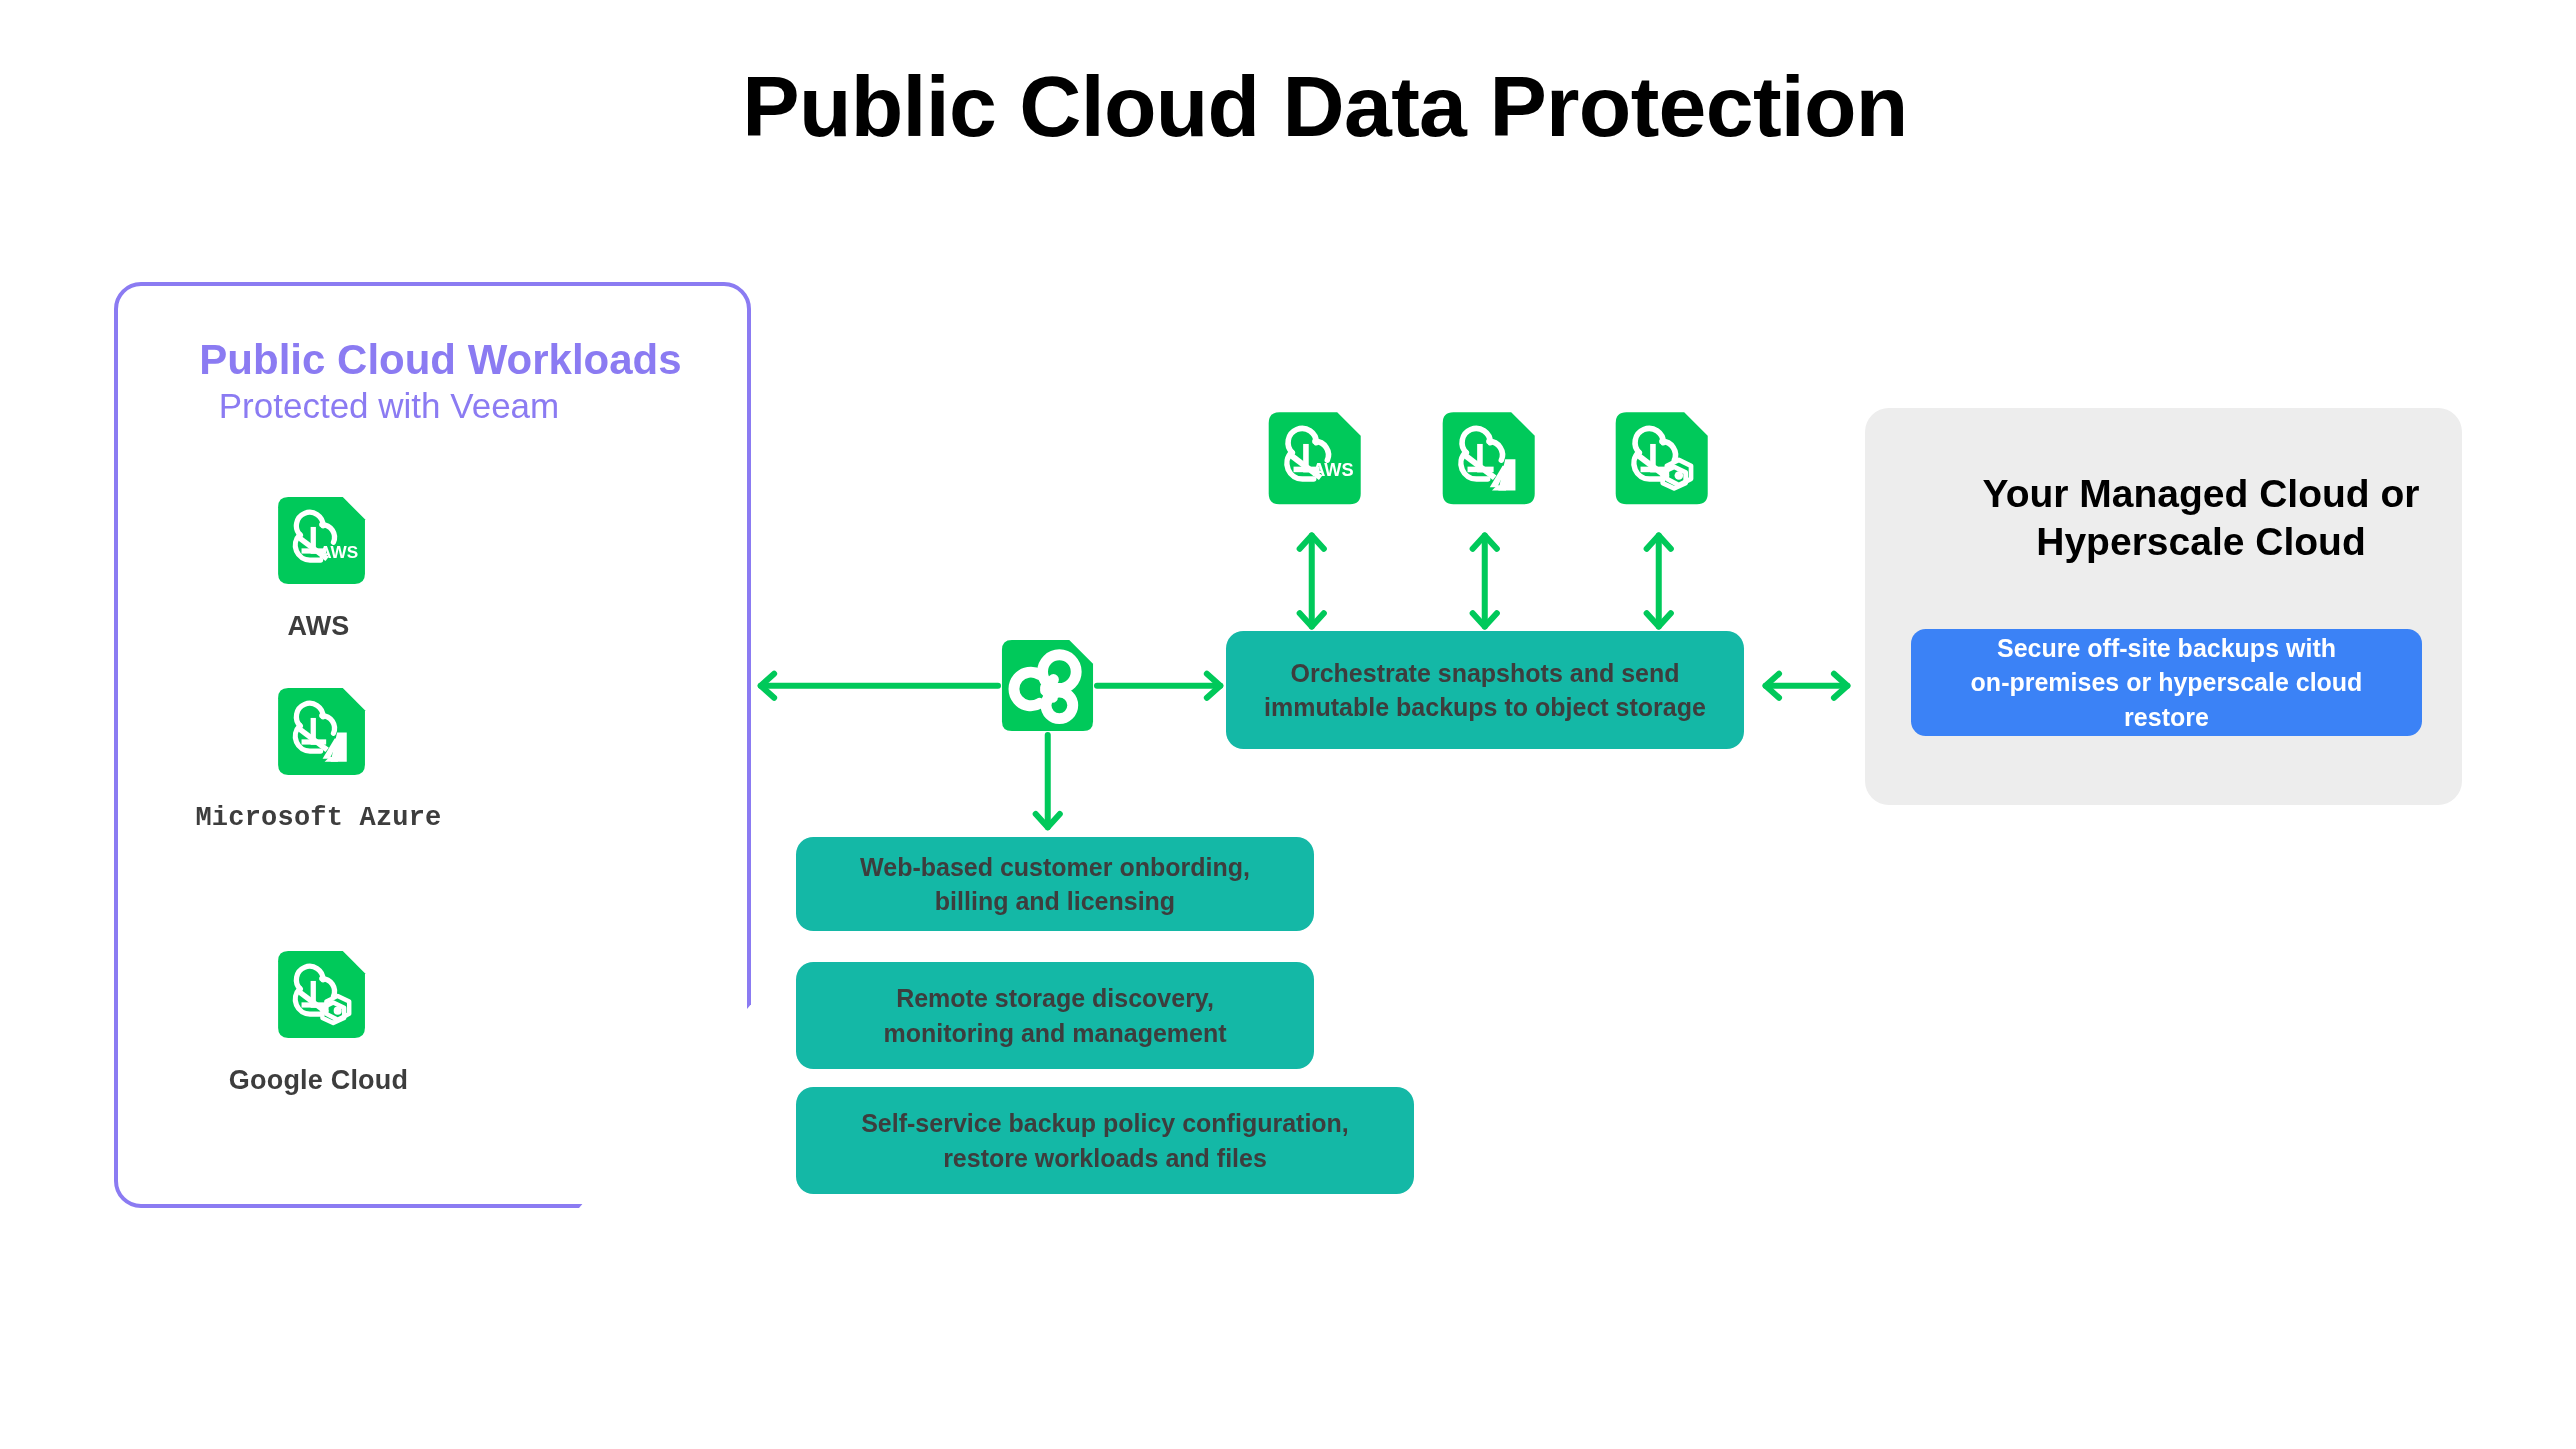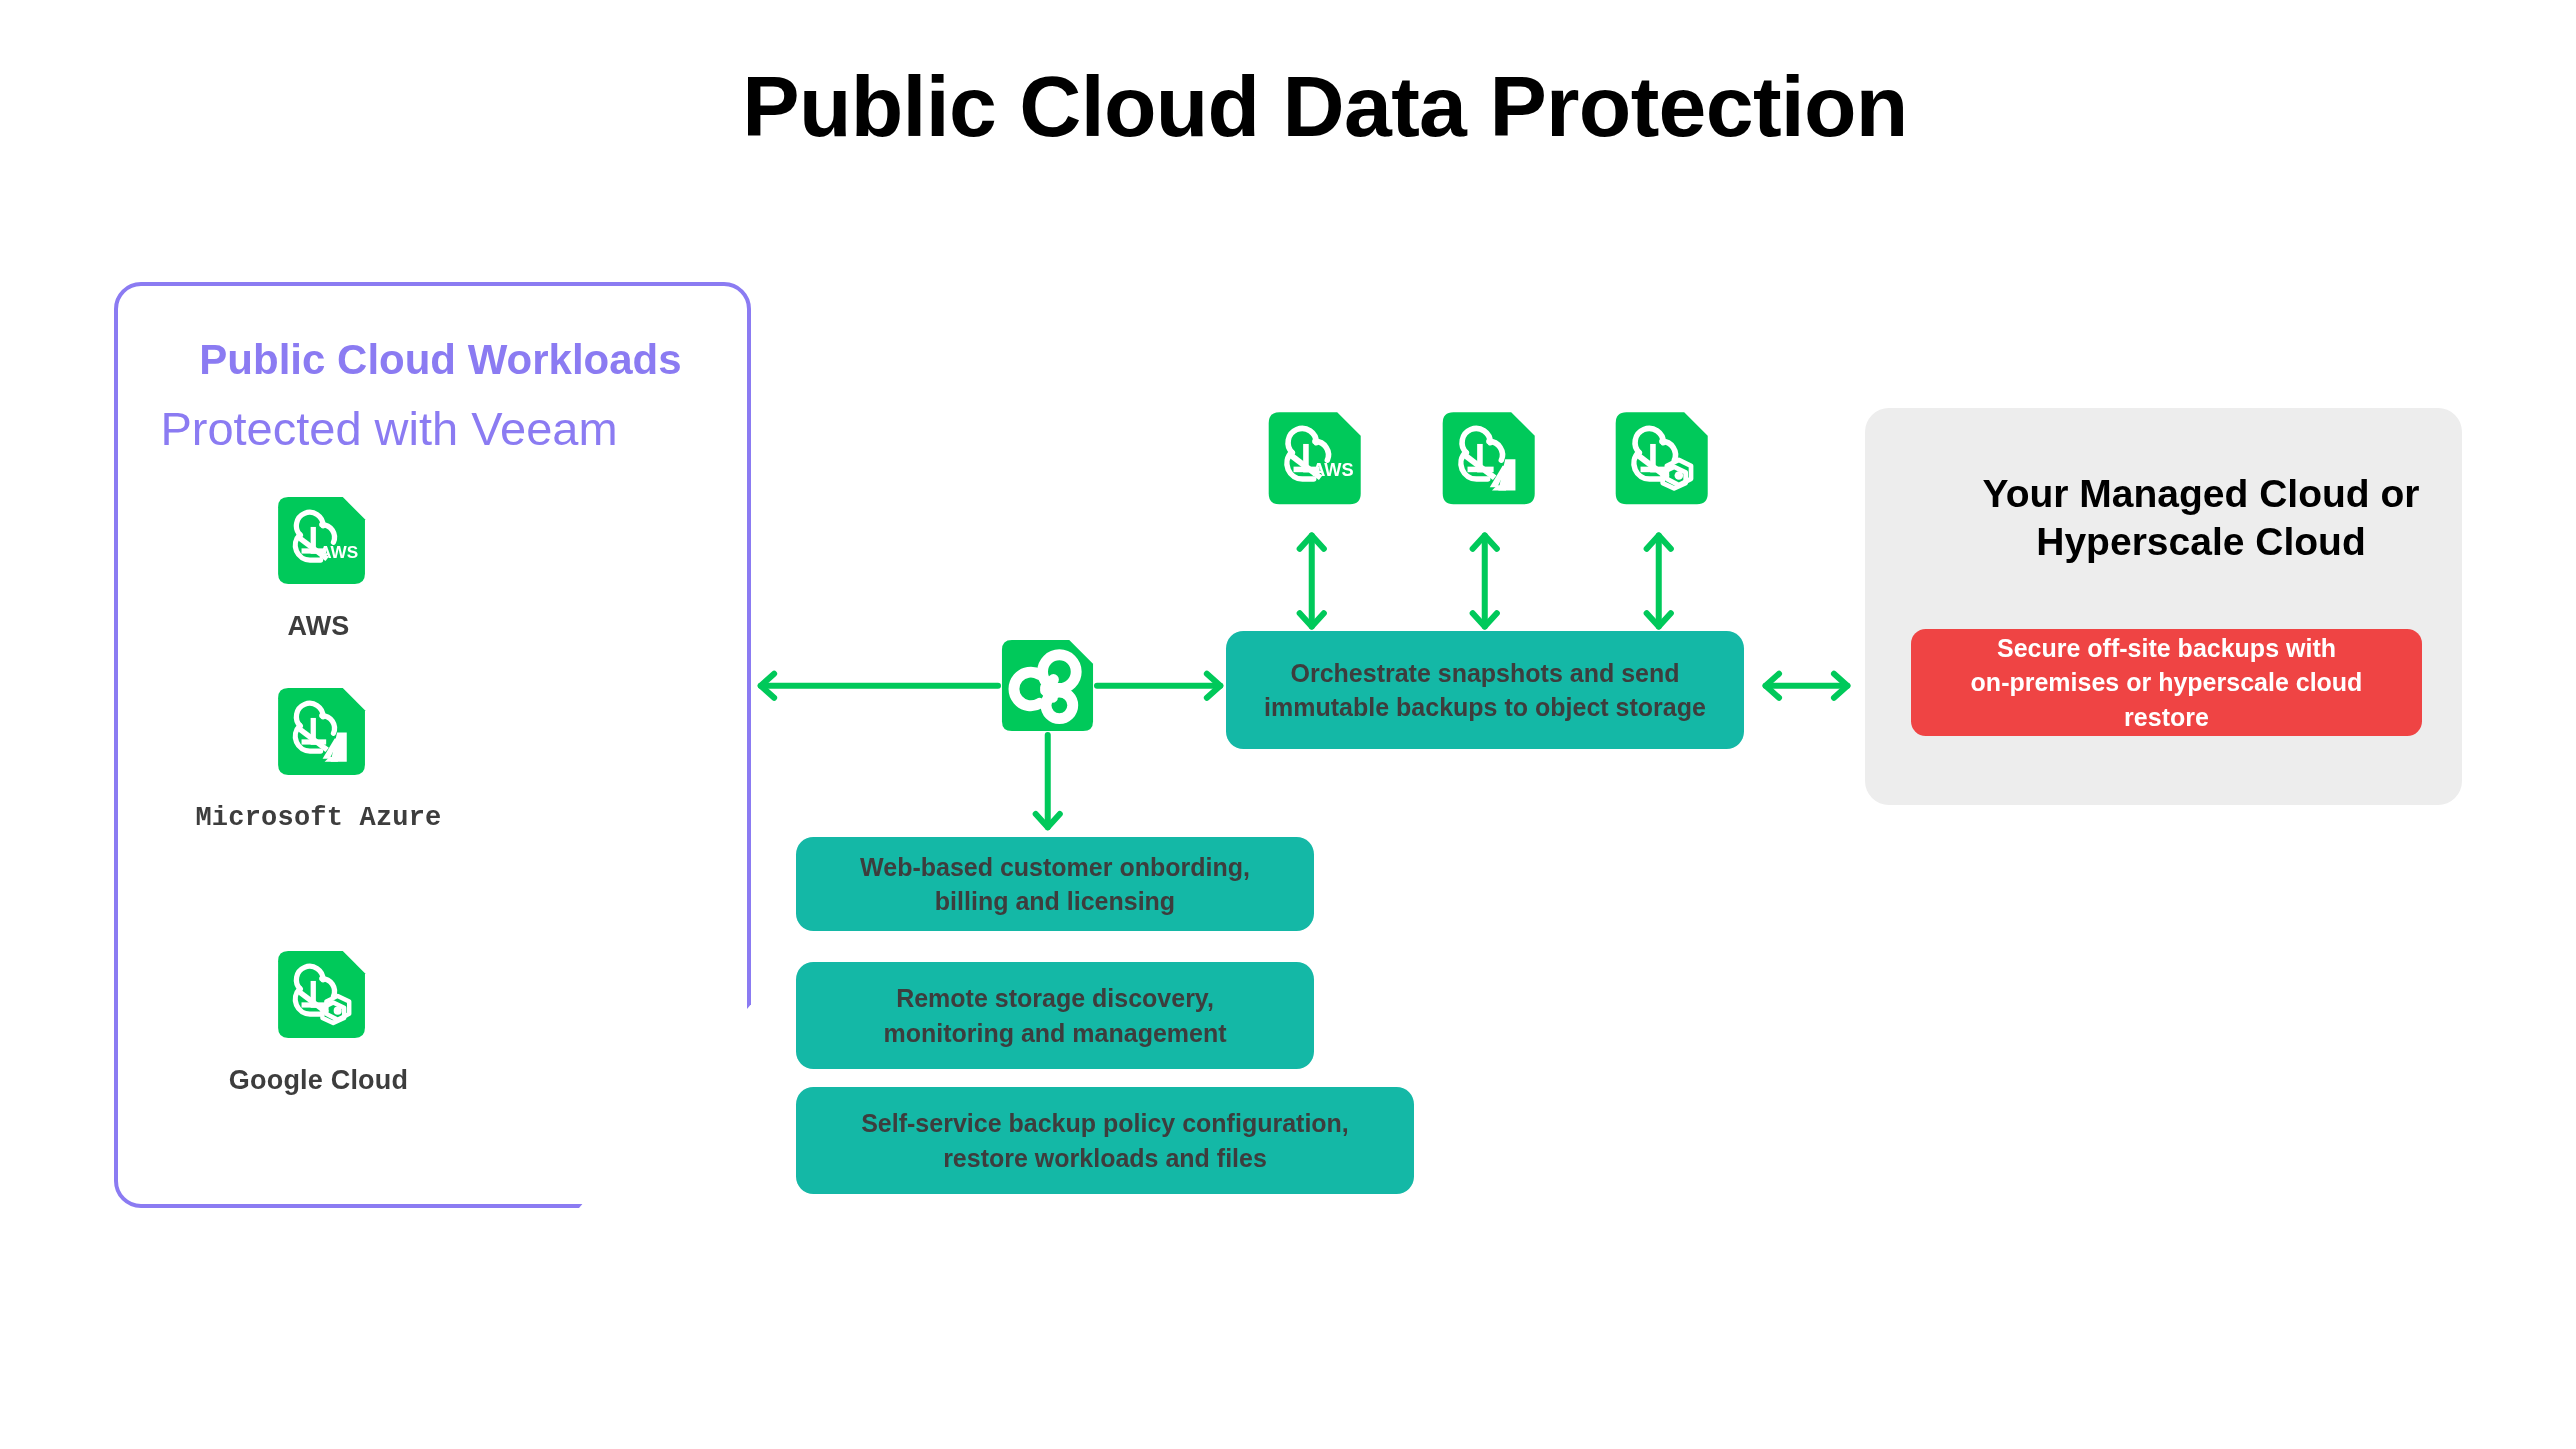--- a/index.html
+++ b/index.html
@@ -67,24 +67,24 @@
     width: 637px;
     text-align: center;
     font-size: 42px;
     font-weight: 700;
     color: #8B7BF2;
     line-height: 1.12;
   }
   .panel-subtitle {
     position: absolute;
     left: 0;
-    top: 121px;
+    top: 104px;
     width: 550px;
     text-align: center;
-    font-size: 47px;
+    font-size: 35px;
     font-weight: 400;
     color: #8B7BF2;
     line-height: 1.12;
   }
 
   
   .provider {
     position: absolute;
     width: 637px;
     left: 0;
@@ -156,21 +156,21 @@
     font-weight: 700;
     color: #000000;
     line-height: 1.22;
   }
   .managed-cta {
     position: absolute;
     left: 1911px;
     top: 629px;
     width: 511px;
     height: 107px;
-    background: #ef4444;
+    background: #3b82f6;
     border-radius: 14.8px;
     display: flex;
     align-items: center;
     justify-content: center;
     text-align: center;
     color: #ffffff;
     font-size: 25px;
     font-weight: 700;
     line-height: 1.38;
     padding: 0 14.8px;

